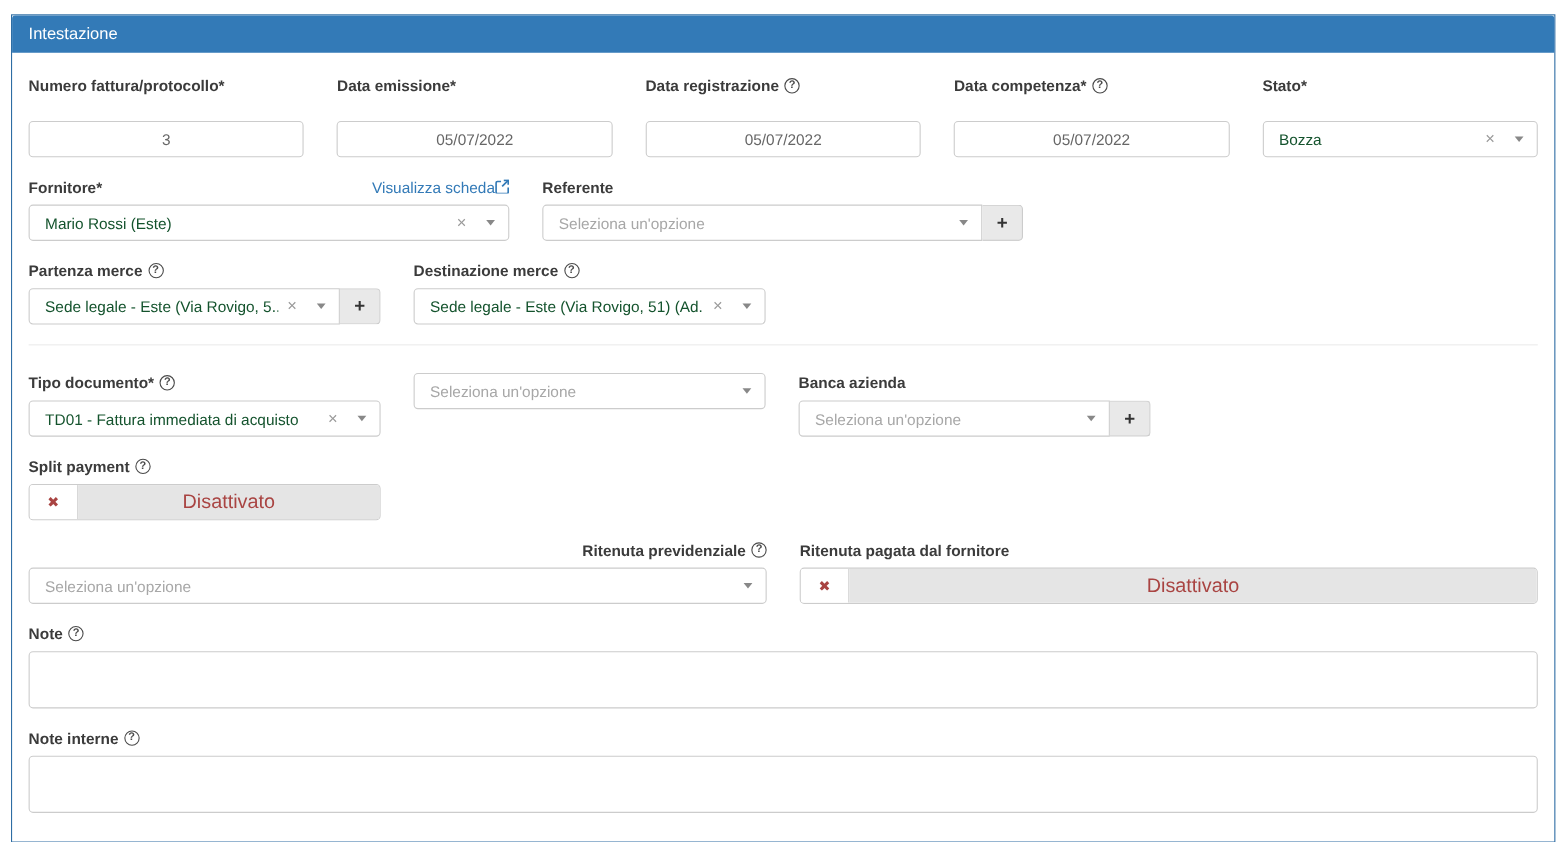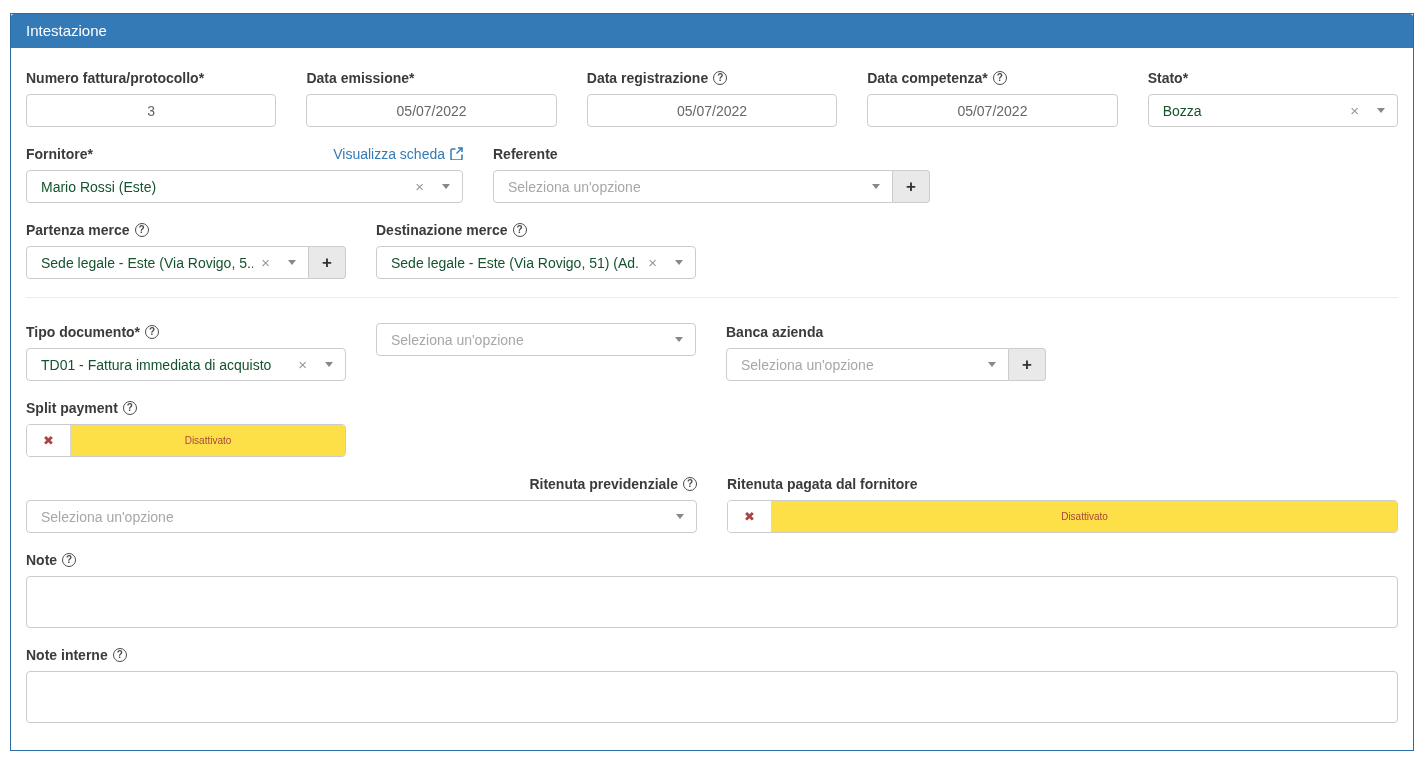--- a/index.html
+++ b/index.html
@@ -23,21 +23,21 @@
     font-size: 15px;
     padding: 8px 15px;
     border-radius: 3px 3px 0 0;
     line-height: 18px;
   }
   .panel-body { padding: 21px 15px 26px 15px; }
 
   .form-row { display: flex; gap: 30px; margin-bottom: 18px; align-items: flex-start; }
   .field { display: flex; flex-direction: column; }
   .grow { flex: 1; }
-  .w-col { flex: 1; min-width: 0; }
+  .w-col { flex: 1; min-width: 0; gap: 16px; }
   .w-437 { width: 437px; }
   .w-320 { width: 320px; }
   .w-671 { width: 671px; align-items: flex-end; }
   .w-full { width: 100%; }
 
   .label-row {
     display: flex; align-items: center; justify-content: space-between;
     margin-bottom: 8px; min-height: 17px;
   }
   .label {
@@ -46,21 +46,21 @@
   }
   .help {
     display: inline-flex; align-items: center; justify-content: center;
     width: 14px; height: 14px; margin-left: 5px;
     border: 1px solid #4a4a4a; border-radius: 50%;
     font-size: 10px; font-weight: bold; color: #4a4a4a;
     cursor: help; flex: none;
   }
   .ext-link {
     color: #337ab7; text-decoration: none; font-weight: normal;
-    display: inline-flex; align-items: center; gap: 5px; white-space: nowrap;
+    display: inline-flex; align-items: center; white-space: nowrap;
     cursor: pointer;
   }
 
   .text-input {
     height: 33px; width: 100%;
     border: 1px solid #ccc; border-radius: 4px;
     text-align: center; color: #666; font-size: 14px;
     font-family: inherit; padding: 0 8px; outline: none; background:#fff;
   }
 
@@ -96,23 +96,23 @@
     border: 1px solid #ccc; border-radius: 4px; overflow: hidden;
     background: #fff; cursor: pointer;
   }
   .toggle .handle {
     width: 44px; flex: none; background: #fff;
     border-right: 1px solid #d8d8d8;
     display: flex; align-items: center; justify-content: center;
     color: #a94442; font-size: 13px; font-weight: bold;
   }
   .toggle .track {
-    flex: 1; background: #fde047;
+    flex: 1; background: #e5e5e5;
     display: flex; align-items: center; justify-content: center;
-    color: #a94442; font-size: 10px; text-align: center;
+    color: #a94442; font-size: 18px; text-align: center;
   }
 
   textarea.note-area {
     height: 52px; width: 100%;
     border: 1px solid #ccc; border-radius: 4px;
     resize: none; font-family: inherit; font-size: 14px; color:#555;
     padding: 6px 10px; outline: none;
   }
 
   hr.section-divider {

